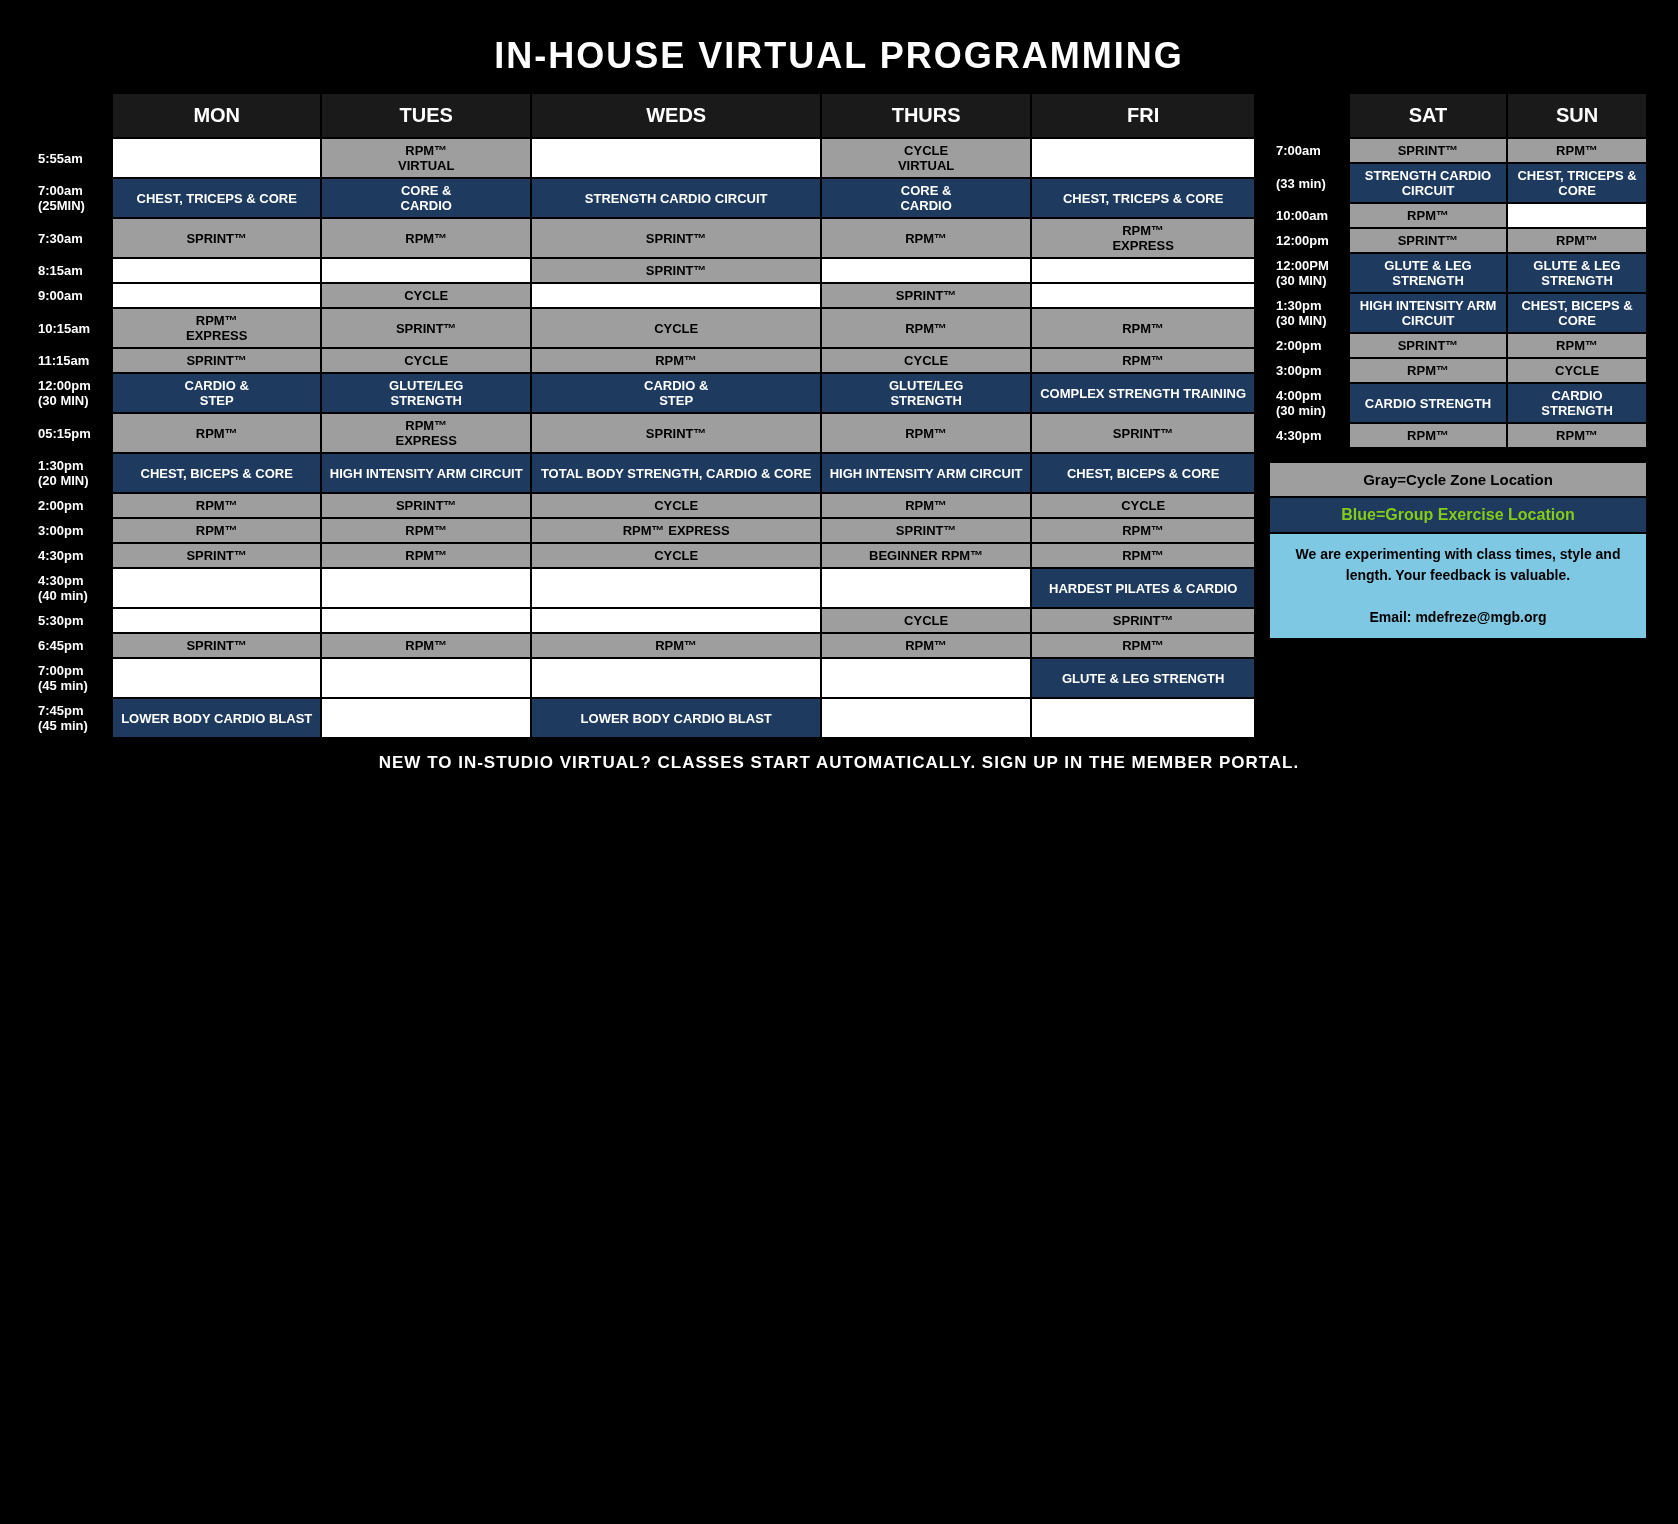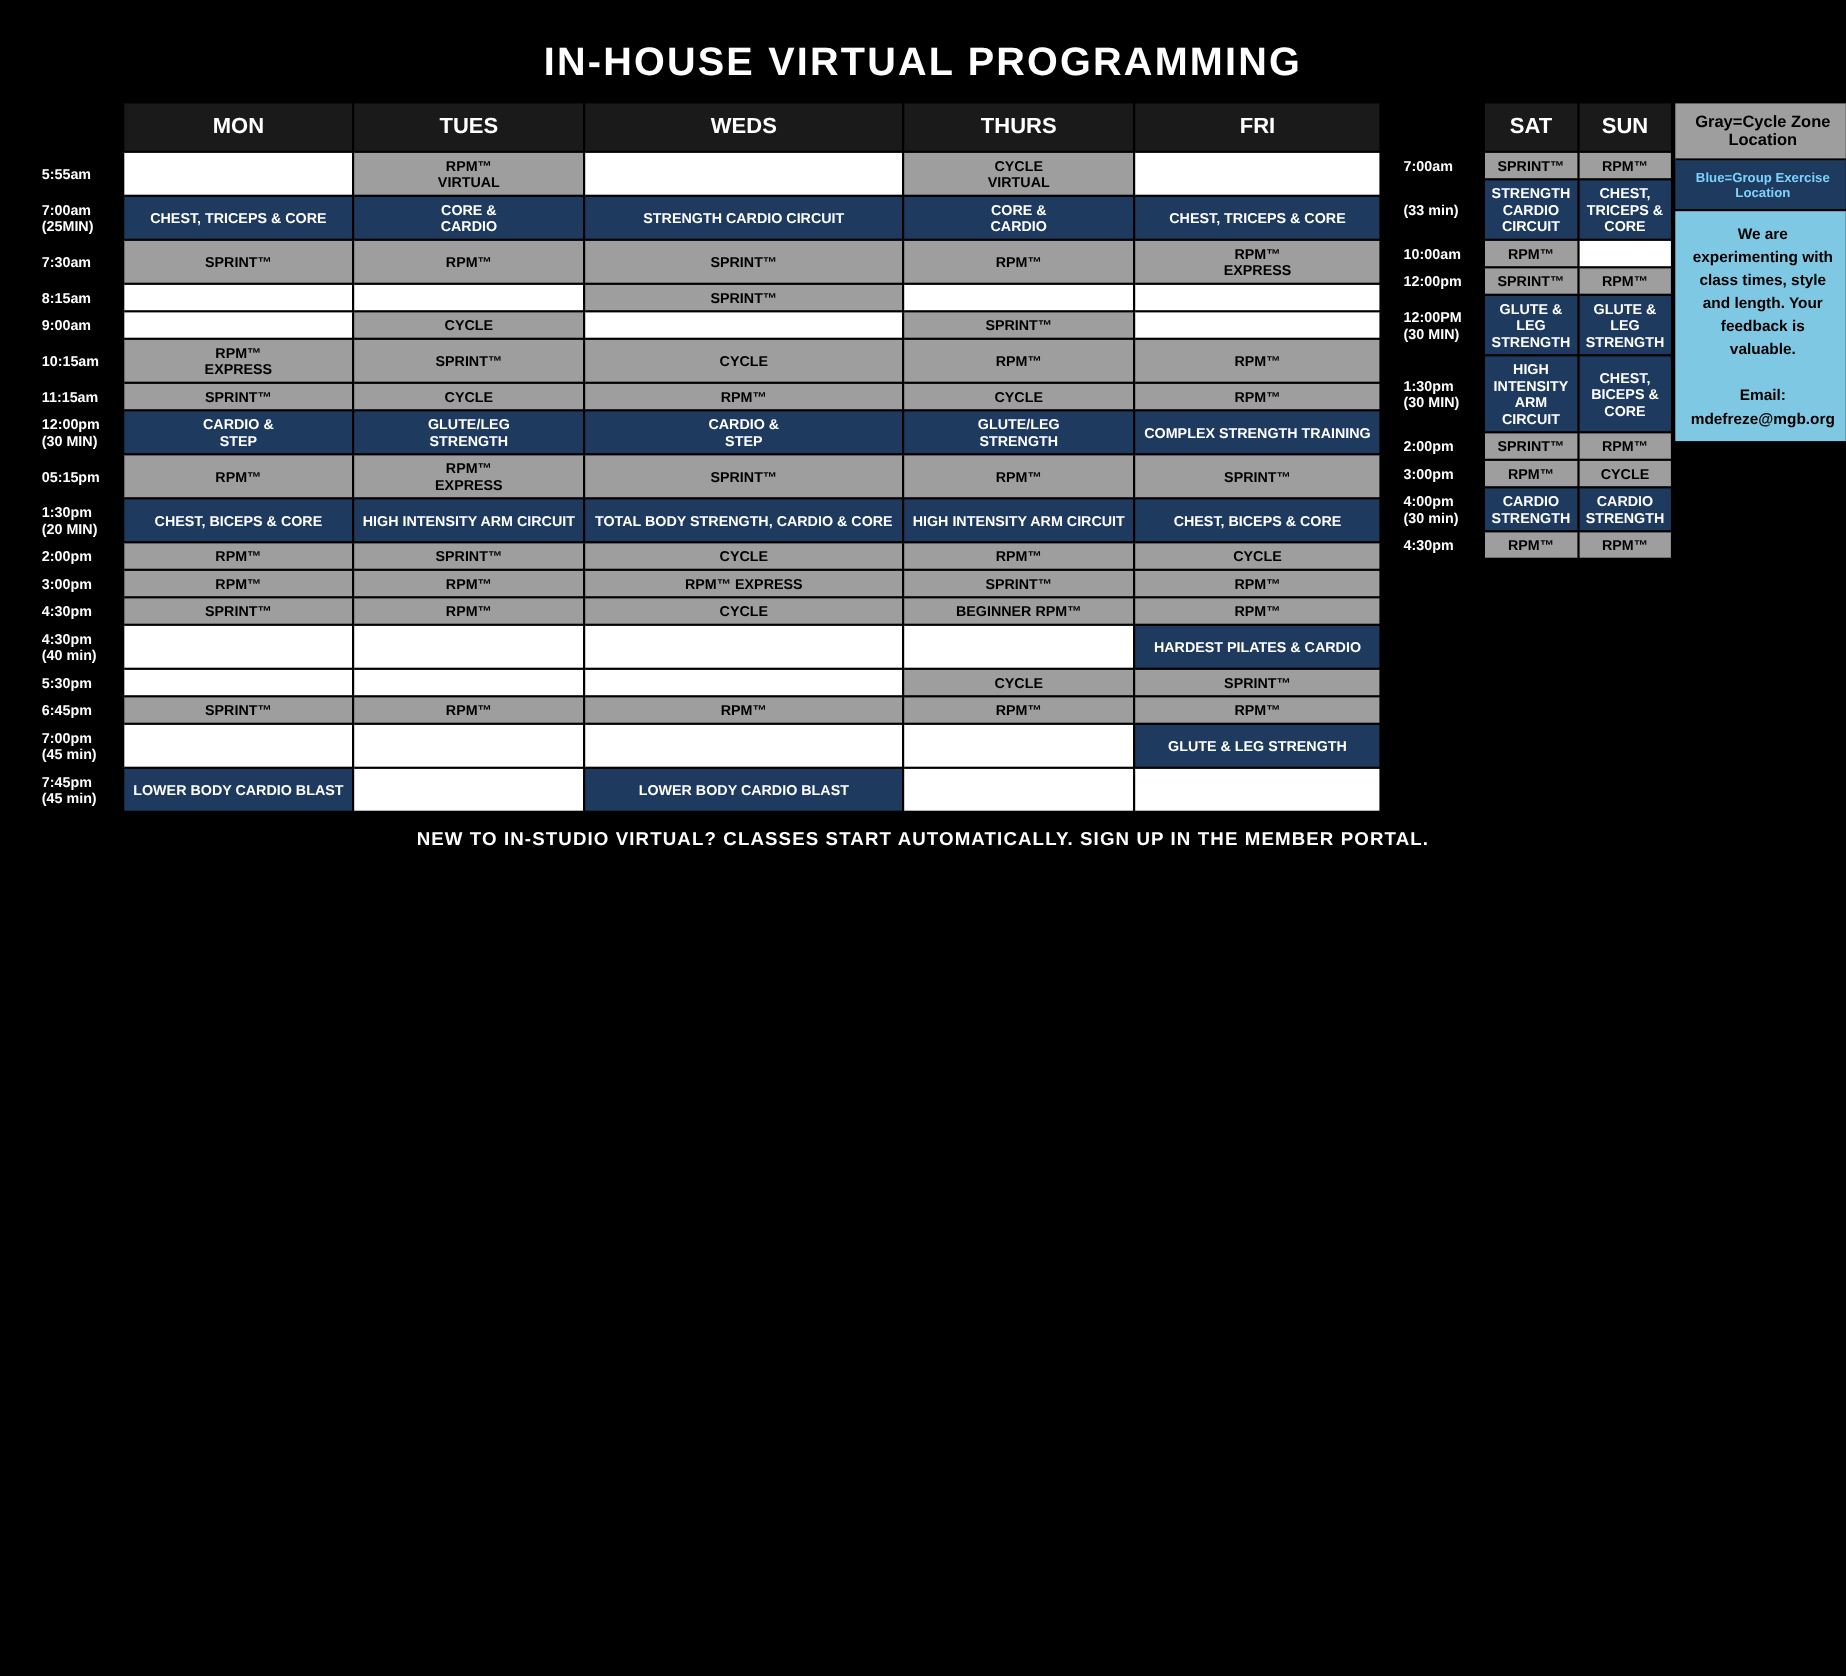--- a/index.html
+++ b/index.html
@@ -76,21 +76,22 @@
       color: #fff;
       text-transform: uppercase;
     }
     .cell-empty {
       background: #fff;
     }
     
     .right-section {
       width: 380px;
       display: flex;
-      gap: 0;
+      flex-direction: column;
+      gap: 12px;
     }
     .right-table {
       width: 100%;
     }
     .right-table td, .right-table th {
       border: 2px solid #000;
       padding: 4px 6px;
       vertical-align: middle;
       text-align: center;
       font-size: 13px;
@@ -126,23 +127,23 @@
       background: #9e9e9e;
       color: #000;
       font-weight: 700;
       font-size: 15px;
       text-align: center;
       padding: 8px;
       border-bottom: 2px solid #000;
     }
     .legend-blue {
       background: #1e3a5f;
-      color: #7dd3fc;
-      font-weight: 900;
-      font-size: 12px;
+      color: #84cc16;
+      font-weight: 900;
+      font-size: 16px;
       text-align: center;
       padding: 8px;
       border-bottom: 2px solid #000;
     }
     .legend-lightblue {
       background: #7ec8e3;
       color: #000;
       font-weight: 700;
       font-size: 14px;
       text-align: center;

